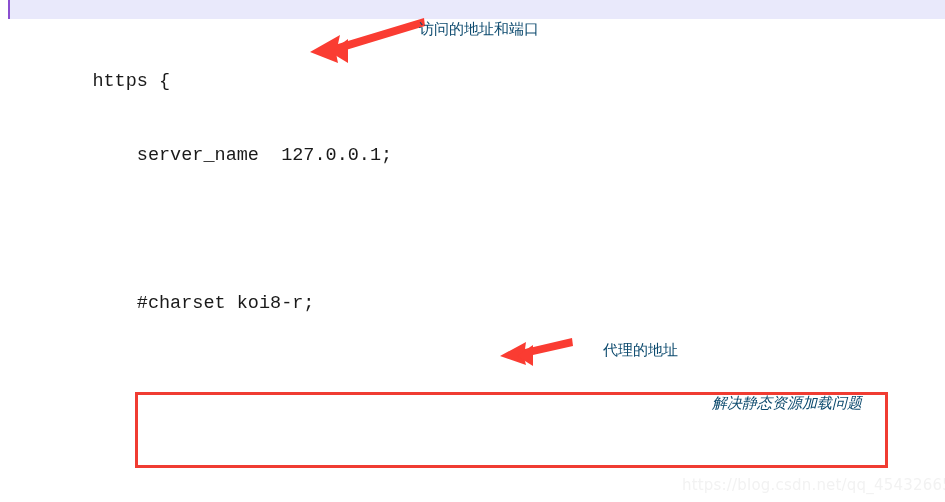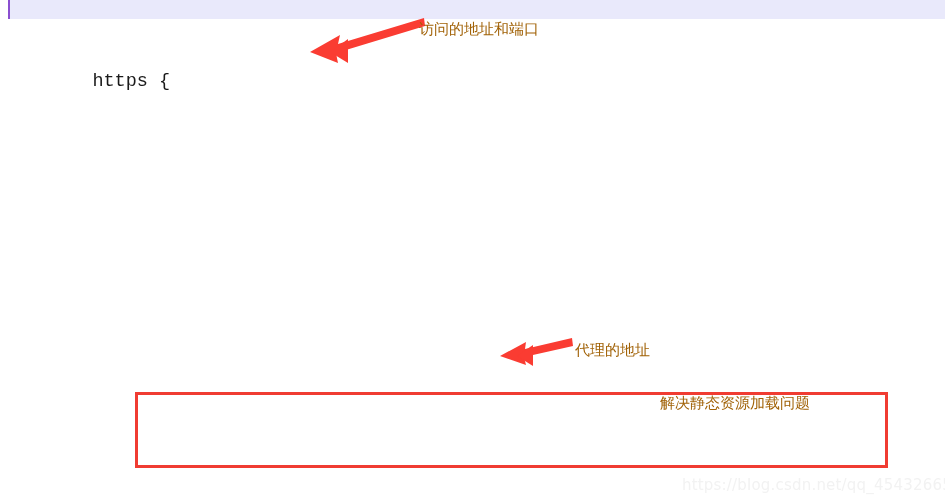--- a/index.html
+++ b/index.html
@@ -60,29 +60,29 @@
     width: 753px;
     height: 76px;
     border: 3px solid #f03c32;
     box-sizing: border-box;
     pointer-events: none;
   }
 
   
   .anno {
     position: absolute;
-    color: #a16207;
+    color: #0c4a6e;
     font-family: "DejaVu Sans", "Liberation Sans", sans-serif;
     font-size: 15px;
     line-height: 18px;
     white-space: nowrap;
   }
   #anno-1 { left: 419px; top: 20px; }
-  #anno-2 { left: 575px; top: 341px; }
-  #anno-3 { left: 660px; top: 394px; }
+  #anno-2 { left: 603px; top: 341px; }
+  #anno-3 { left: 712px; top: 394px; font-style: italic; }
 
   
   .arrow-svg {
     position: absolute;
     pointer-events: none;
   }
   #arrow-1 { left: 300px; top: 18px; }
   #arrow-2 { left: 495px; top: 337px; }
 
   
@@ -100,21 +100,23 @@
 </head>
 <body>
 
 <div id="screen">
 
   <div id="top-band"></div>
   <div id="top-band-marker"></div>
 
   <div id="code">
     <span class="ln">    https {</span>
+    <span class="ln">        server_name  127.0.0.1;</span>
     <span class="ln"></span>
+    <span class="ln">        #charset koi8-r;</span>
     <span class="ln"></span>
     
     
     
     
     
     
     
     
     

